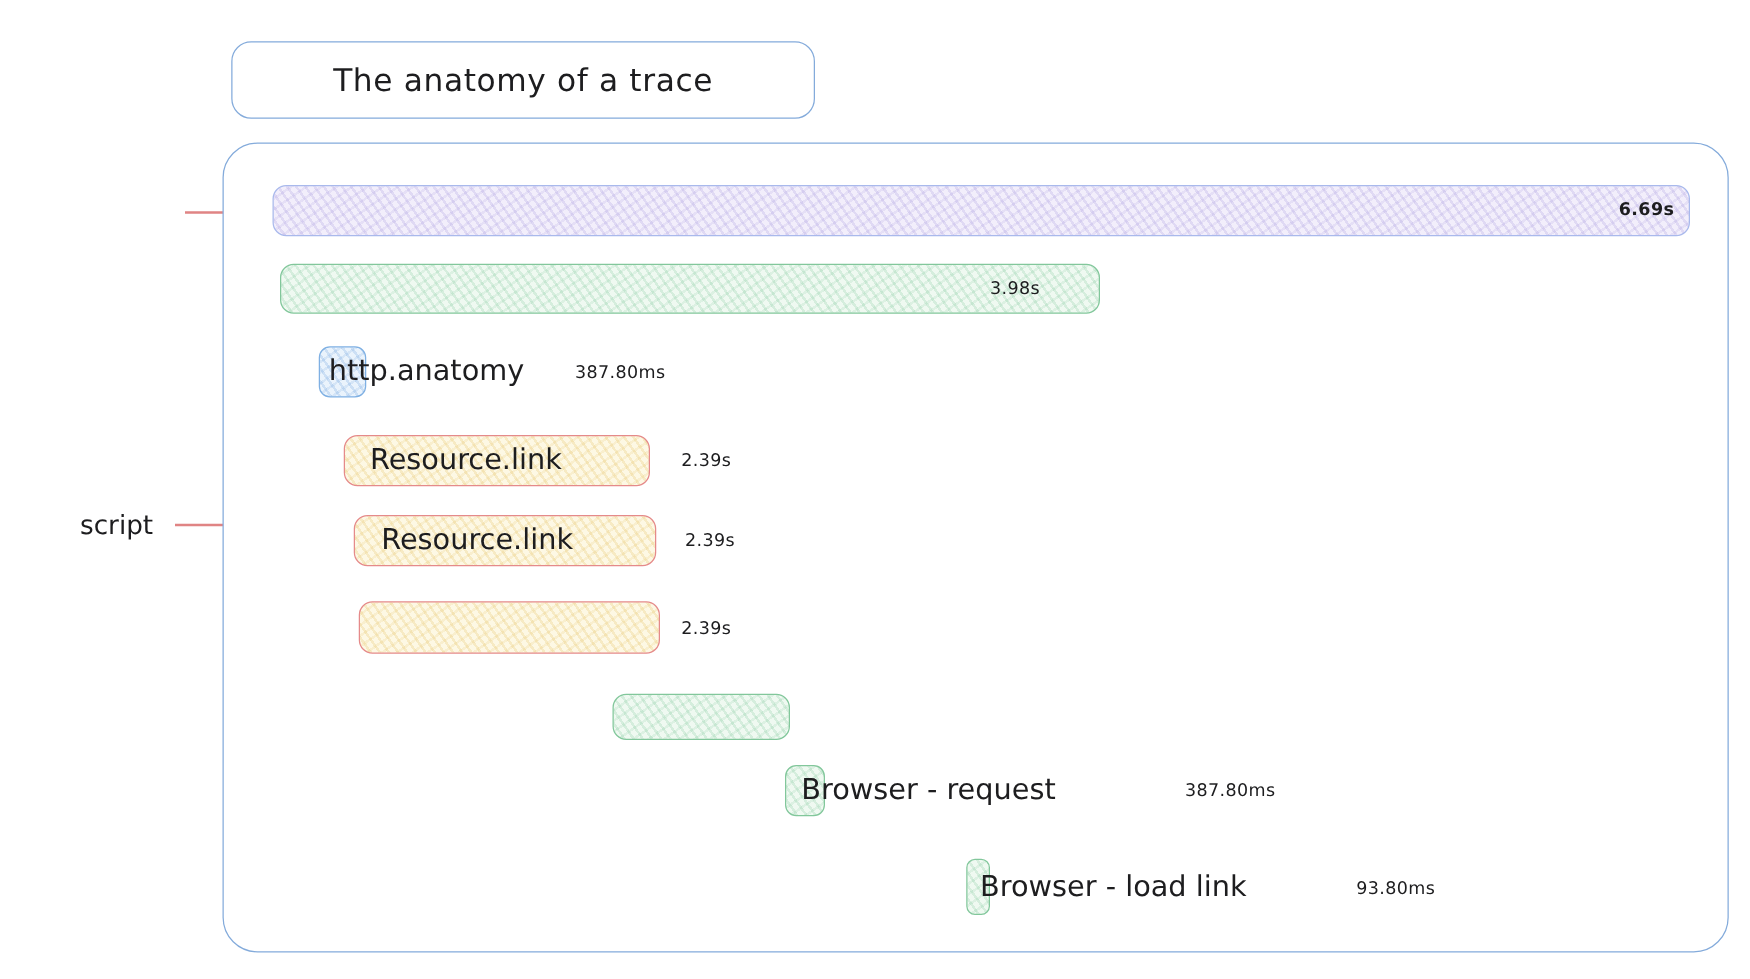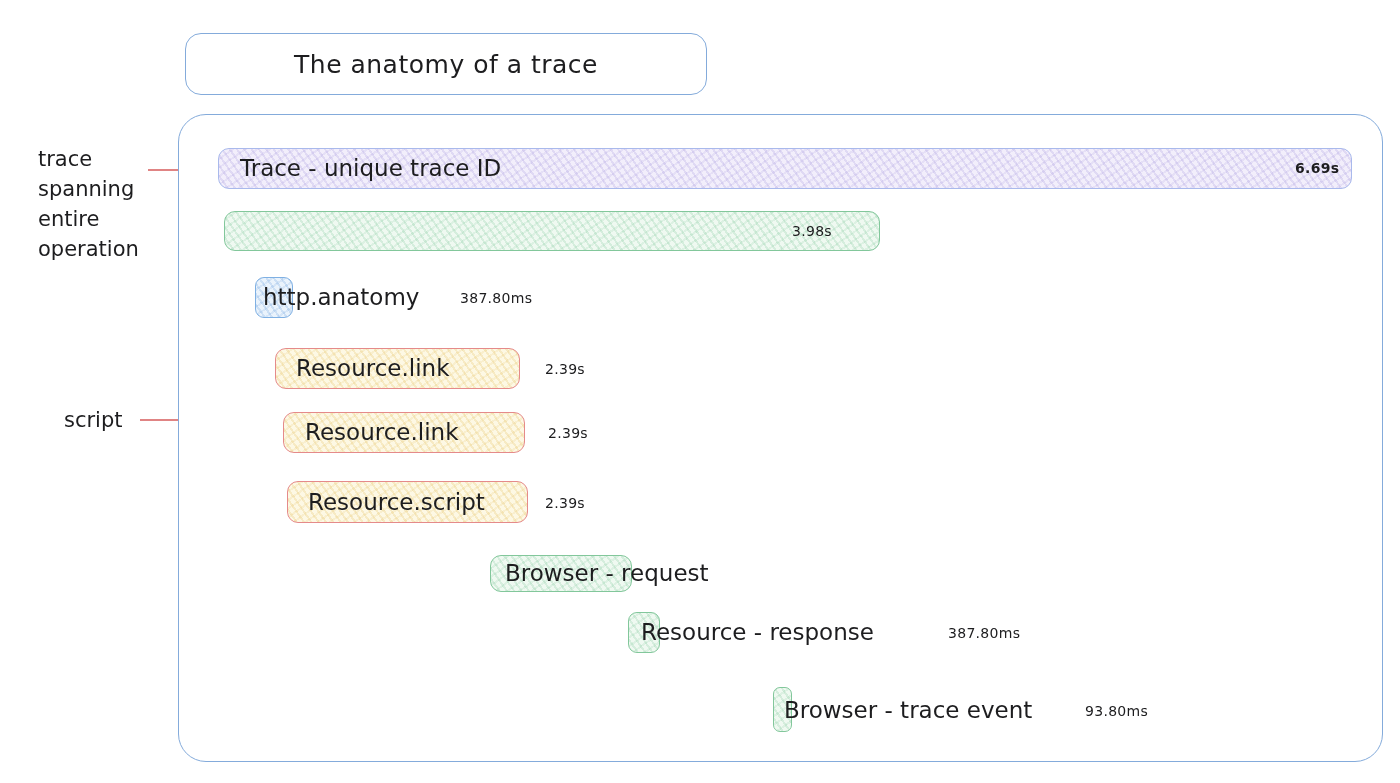--- a/index.html
+++ b/index.html
@@ -4,21 +4,21 @@
 <style>
   * { margin:0; padding:0; box-sizing:border-box; }
   html,body { background:#ffffff; }
   body { font-family:"DejaVu Sans","Liberation Sans",sans-serif; color:#1d1d1f; }
   .stage {
     position:relative; width:1400px; height:783px; background:#ffffff; overflow:hidden;
   }
 
   
   .title-box {
-    position:absolute; left:185px; top:33px; width:522px; height:62px;
+    position:absolute; left:185px; top:33px; width:467px; height:62px;
     border:1.6px solid #84abdb; border-radius:16px; background:#ffffff;
     display:flex; align-items:center; justify-content:center;
   }
   .title-box .title-text { font-size:25px; letter-spacing:.5px; }
 
   
   .trace-container {
     position:absolute; left:178px; top:114px; width:1205px; height:648px;
     border:1.6px solid #84abdb; border-radius:28px; background:#ffffff;
   }
@@ -67,60 +67,53 @@
 </style>
 </head>
 <body>
 
 <div class="stage">
 
   <div class="title-box">
     <span class="title-text">The anatomy of a trace</span>
   </div>
 
-  <div class="annotation trace-note">trace
-spanning
-entire
-operation</div>
   <div class="annotation spans-note">script</div>
 
   <div class="red-line conn-trace-h"></div>
   <div class="red-line conn-trace-v"></div>
   <div class="red-line conn-spans-h"></div>
   <div class="red-line conn-spans-v"></div>
 
   <div class="trace-container"></div>
 
   <div class="bar purple" style="left:218px; top:148px; width:1134px; height:41px;"></div>
-  <span class="bar-label" style="left:240px; top:155px;">Trace - unique trace ID</span>
   <span class="bar-duration" style="left:1295px; top:160px;font-weight:bold;">6.69s</span>
 
   <div class="bar green" style="left:224px; top:211px; width:656px; height:40px;"></div>
   <span class="bar-duration" style="left:792px; top:223px;">3.98s</span>
 
   <div class="bar blue" style="left:255px; top:277px; width:38px; height:41px; border-radius:9px;"></div>
   <span class="bar-label" style="left:263px; top:284px;">http.anatomy</span>
   <span class="bar-duration" style="left:460px; top:290px;">387.80ms</span>
 
   <div class="bar yellow" style="left:275px; top:348px; width:245px; height:41px;"></div>
   <span class="bar-label" style="left:296px; top:355px;">Resource.link</span>
   <span class="bar-duration" style="left:545px; top:361px;">2.39s</span>
 
   <div class="bar yellow" style="left:283px; top:412px; width:242px; height:41px;"></div>
   <span class="bar-label" style="left:305px; top:419px;">Resource.link</span>
   <span class="bar-duration" style="left:548px; top:425px;">2.39s</span>
 
   <div class="bar yellow" style="left:287px; top:481px; width:241px; height:42px;"></div>
-  <span class="bar-label" style="left:308px; top:489px;">Resource.script</span>
   <span class="bar-duration" style="left:545px; top:495px;">2.39s</span>
 
   <div class="bar green" style="left:490px; top:555px; width:142px; height:37px;"></div>
-  <span class="bar-label" style="left:505px; top:560px;">Browser - request</span>
 
   <div class="bar green" style="left:628px; top:612px; width:32px; height:41px; border-radius:9px;"></div>
-  <span class="bar-label" style="left:641px; top:619px;">Resource - response</span>
+  <span class="bar-label" style="left:641px; top:619px;">Browser - request</span>
   <span class="bar-duration" style="left:948px; top:625px;">387.80ms</span>
 
   <div class="bar green" style="left:773px; top:687px; width:19px; height:45px; border-radius:7px;"></div>
-  <span class="bar-label" style="left:784px; top:697px;">Browser - trace event</span>
+  <span class="bar-label" style="left:784px; top:697px;">Browser - load link</span>
   <span class="bar-duration" style="left:1085px; top:703px;">93.80ms</span>
 
 </div>
 
 </body></html>

